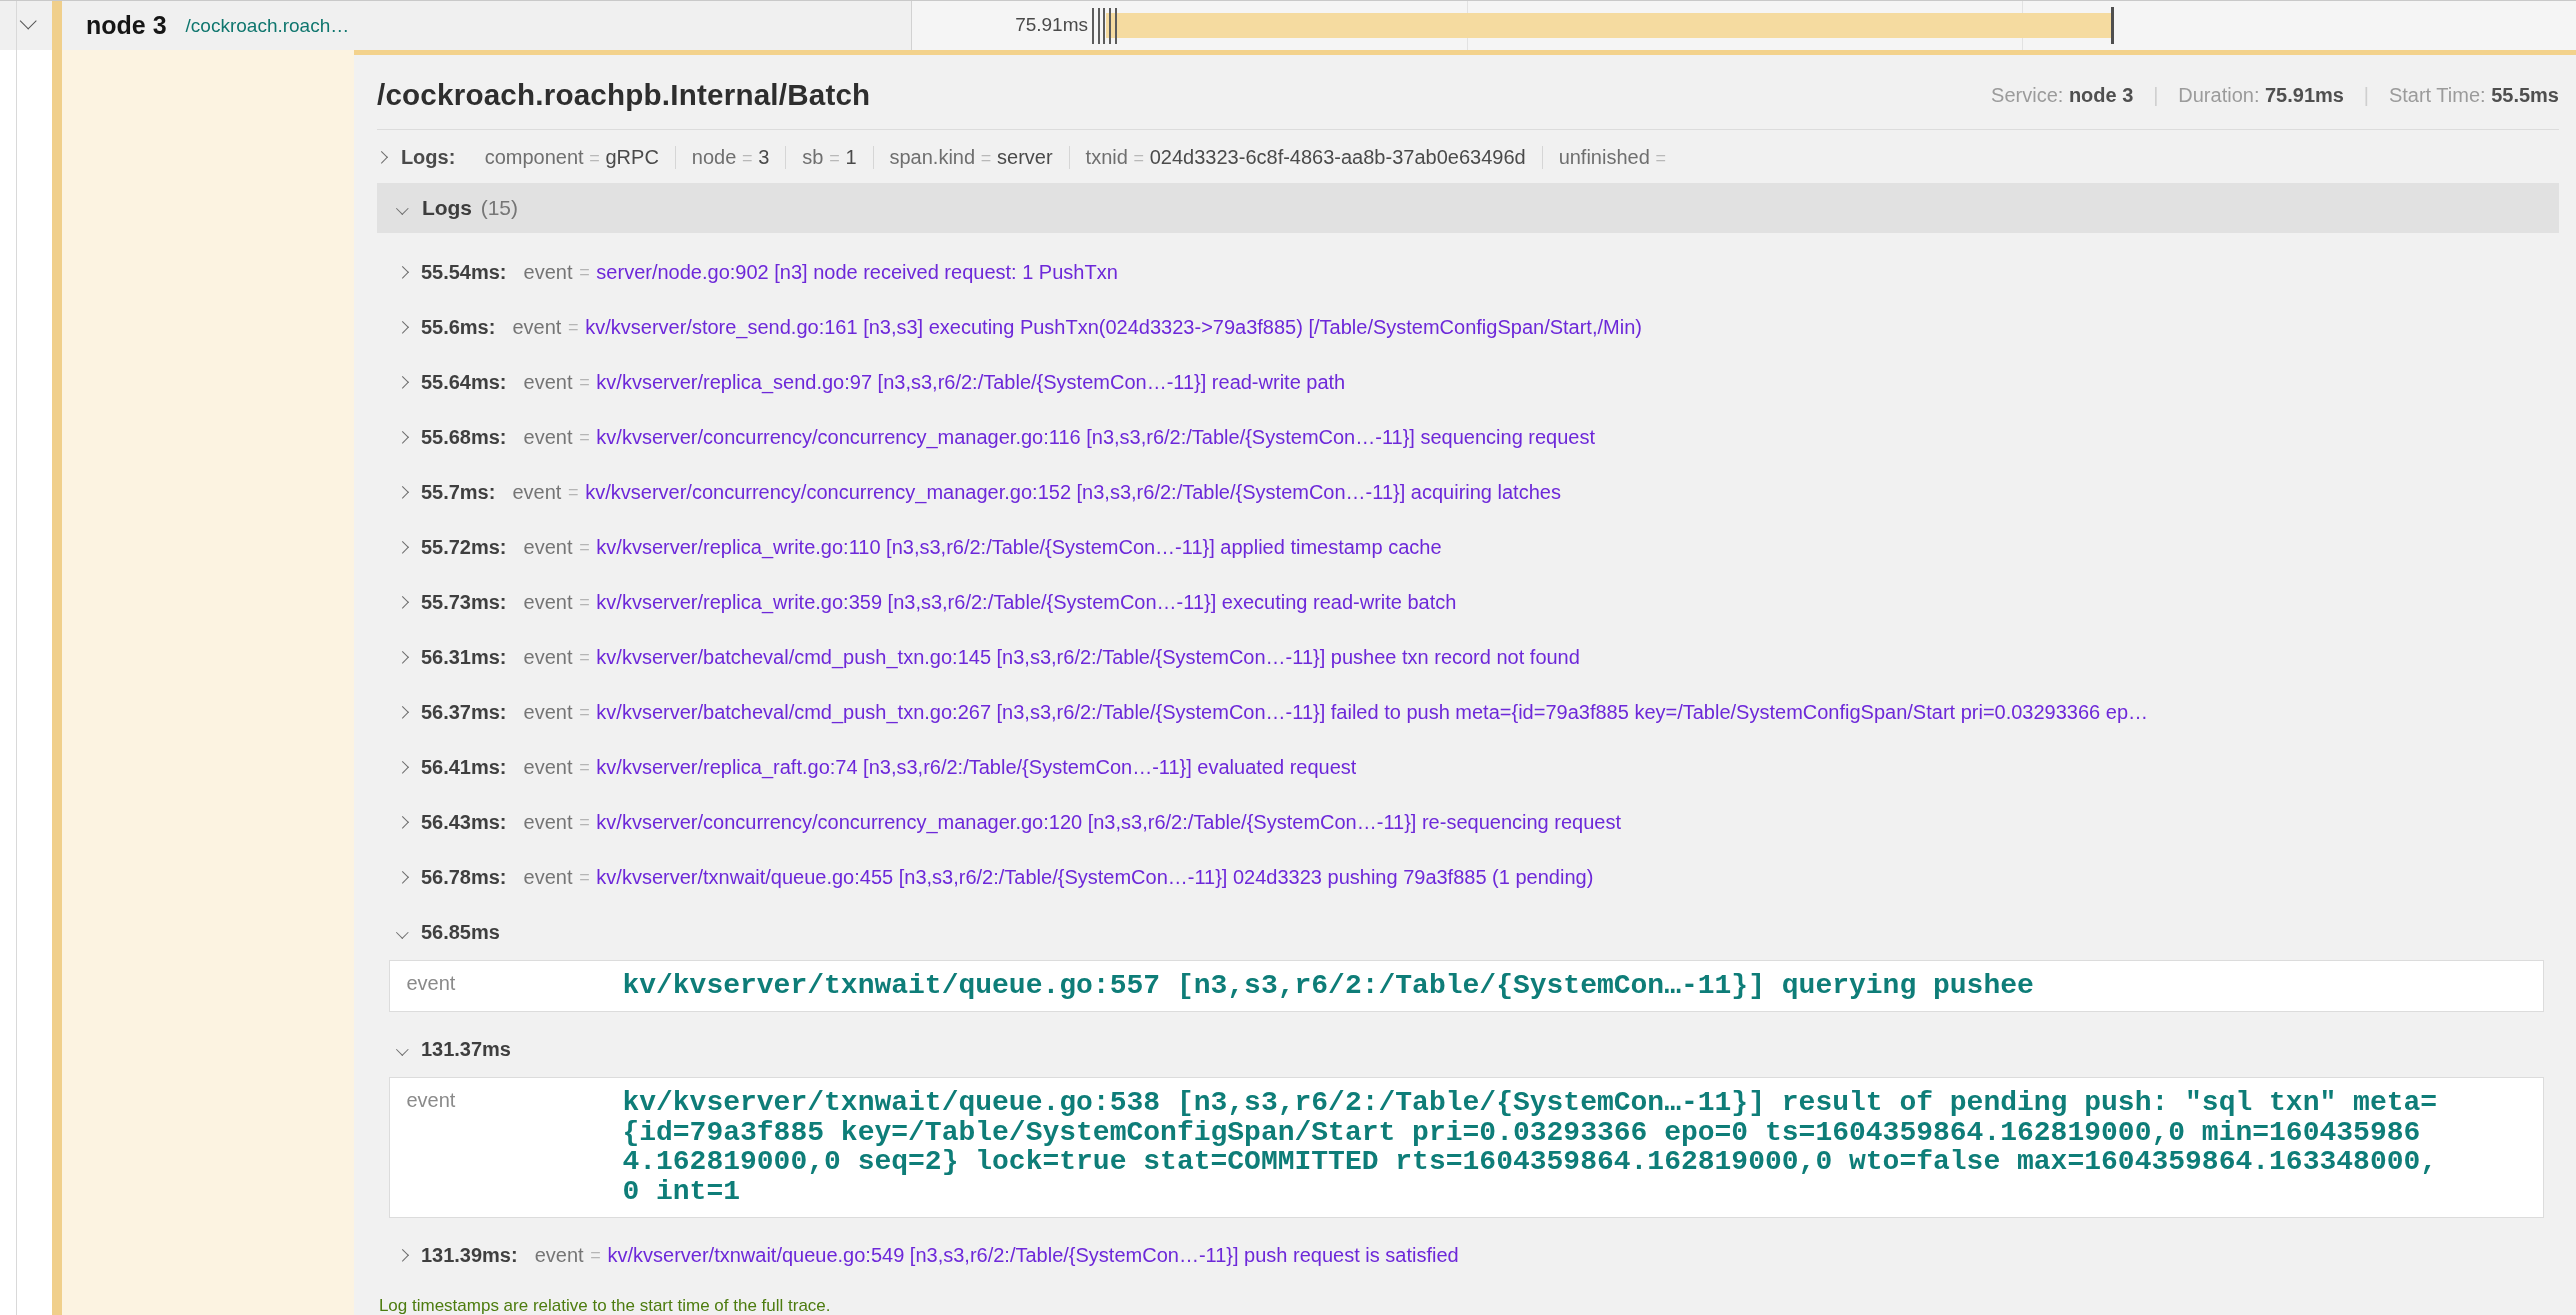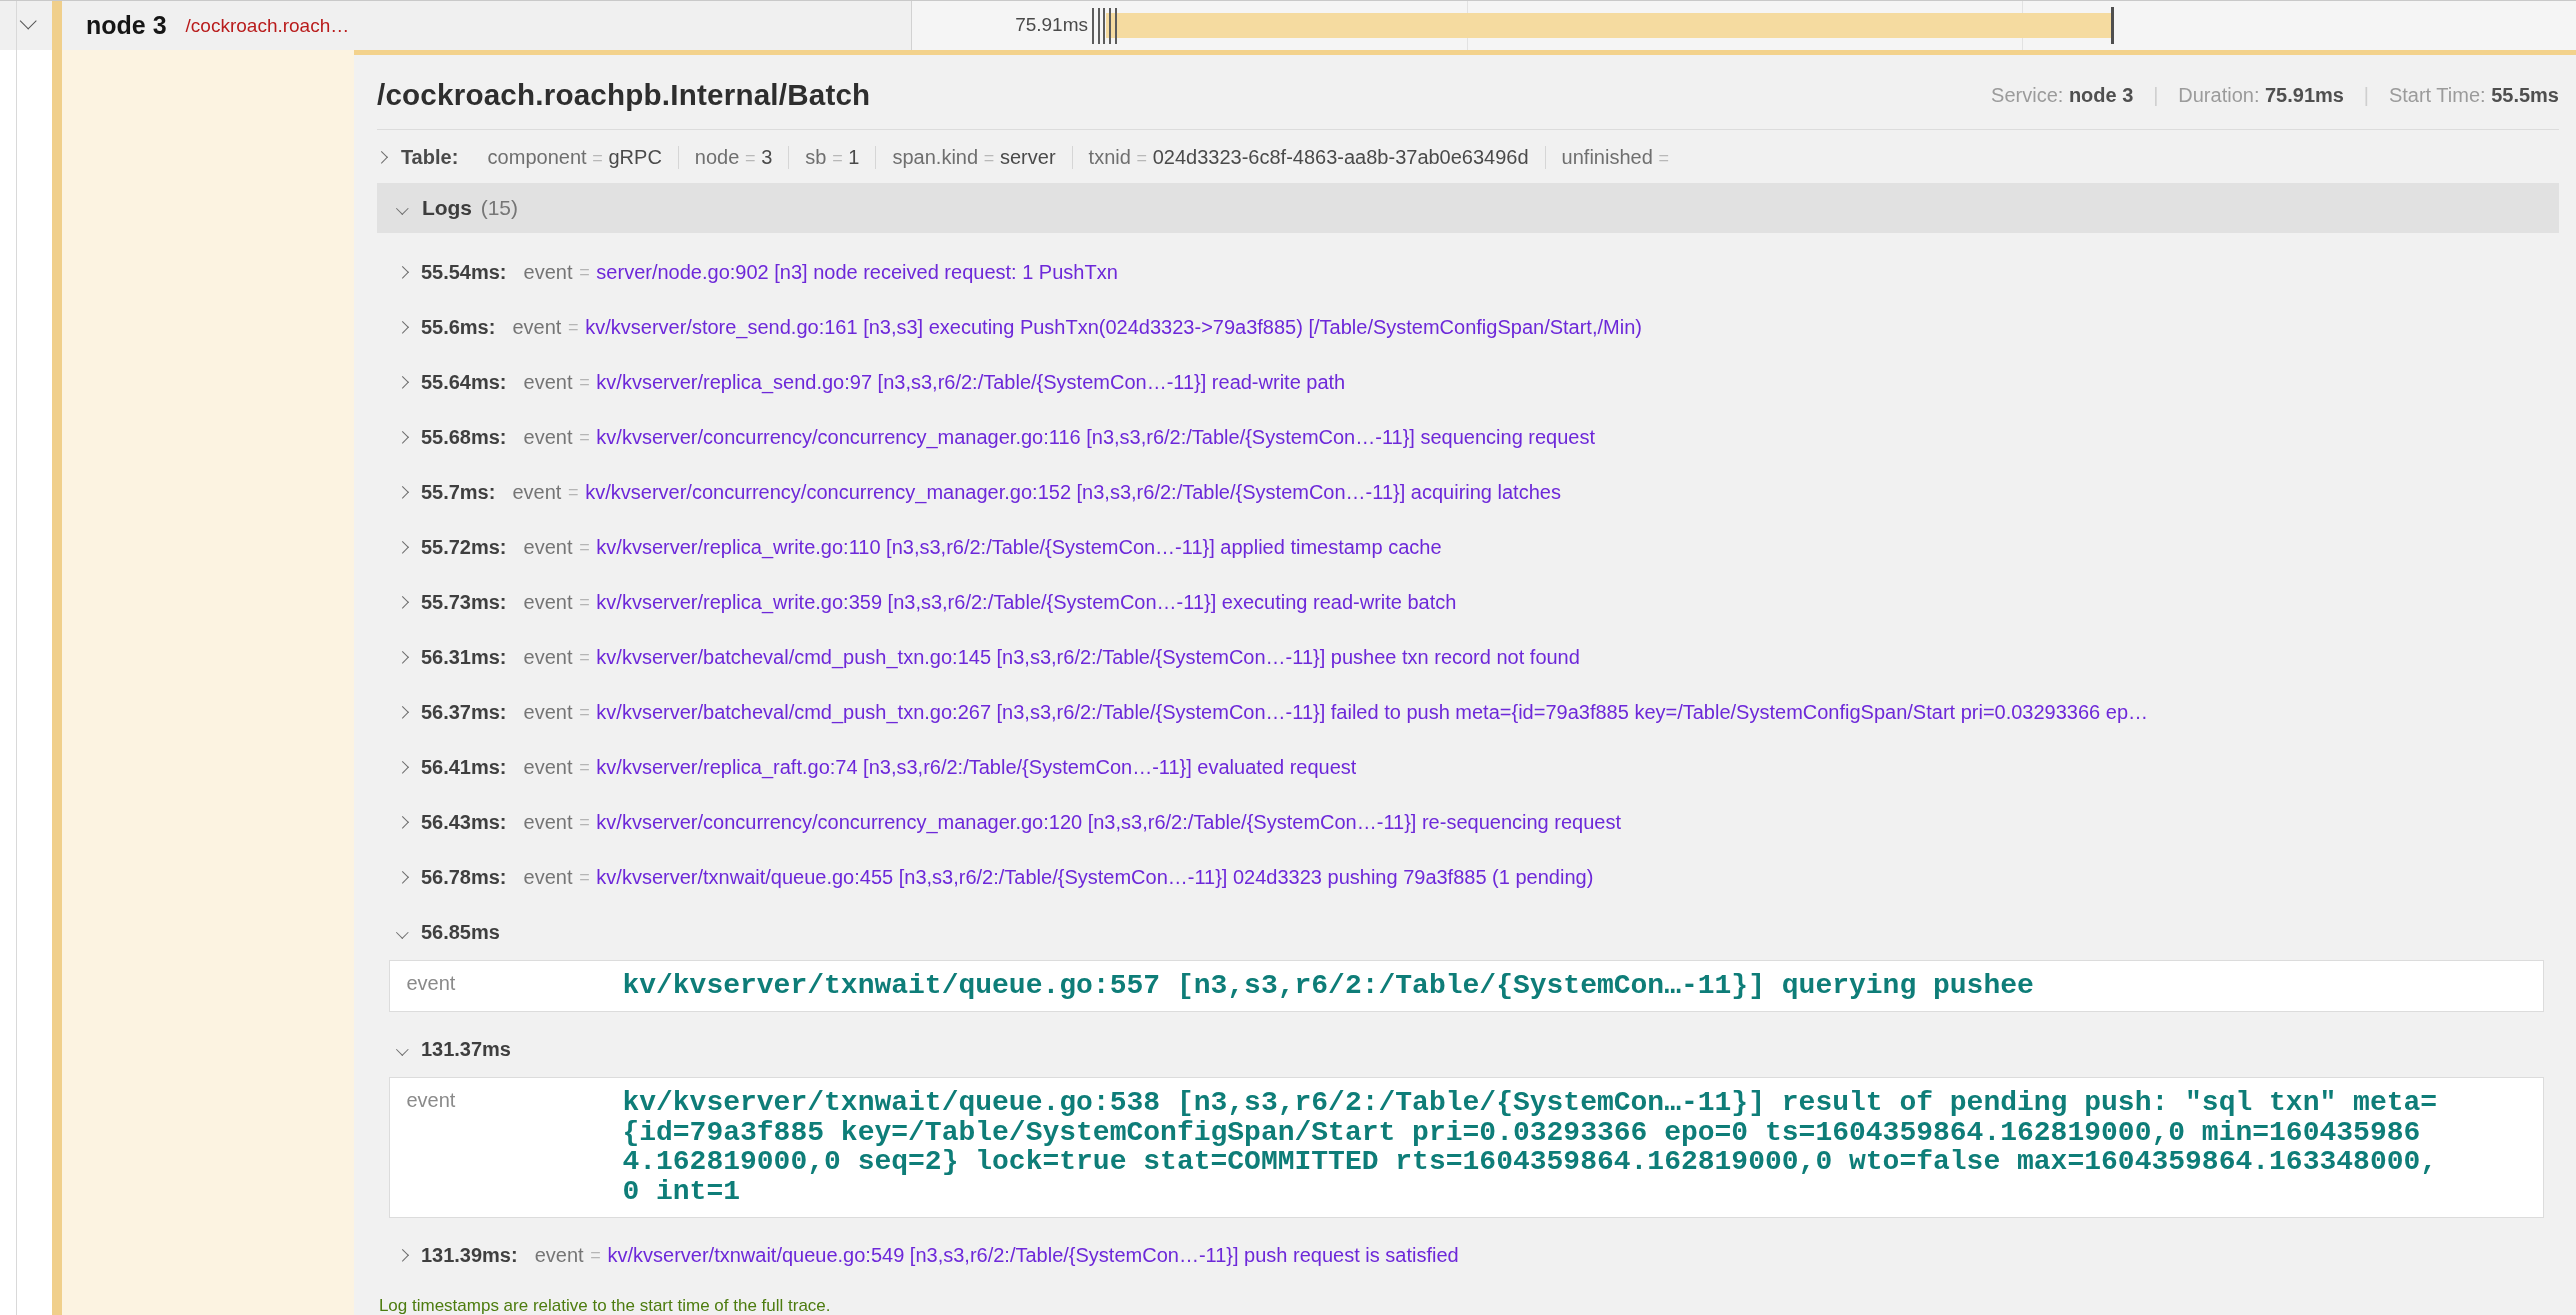--- a/index.html
+++ b/index.html
@@ -14,21 +14,21 @@
   .rail-stripe { position:absolute; left:52px; top:0; width:9.5px; height:1316px; background:#f0cf8b; z-index:6; }
   .left-white  { position:absolute; left:0; top:49px; width:52px; height:1267px; background:#ffffff; }
   .cream-col   { position:absolute; left:62px; top:49px; width:292px; height:1267px; background:#fcf3e1; }
 
   
   .topbar      { position:absolute; left:0; top:0; width:2576px; height:49px; }
   .tb-gutter   { position:absolute; left:0; top:0; width:52px; height:49px; background:#f0f0f0; }
   .tb-namecol  { position:absolute; left:52px; top:0; width:860px; height:49px; background:#f0f0f0;
                  border-right:1px solid #d2d2d2; display:flex; align-items:center; padding-left:34px; }
   .tb-name     { font-size:25px; font-weight:bold; color:#161616; }
-  .tb-op       { font-size:19px; color:#b91c1c; margin-left:19px; }
+  .tb-op       { font-size:19px; color:#0f766e; margin-left:19px; }
   .tb-timeline { position:absolute; left:912px; top:0; width:1664px; height:49px; background:#f5f5f5; }
   .gridline    { position:absolute; top:0; width:1px; height:49px; background:#e2e2e2; }
   .tb-duration { position:absolute; left:57px; top:13.3px; width:119px; text-align:right; font-size:19px; color:#4a4a4a; }
   .tickset     { position:absolute; left:180px; top:6.7px; height:36px; display:flex; }
   .tick        { width:1.9px; height:36px; background:#5c5c5c; margin-right:3.8px; }
   .span-bar    { position:absolute; left:194px; top:12.4px; width:1006px; height:25px; background:#f5dba0; }
   .end-line    { position:absolute; left:1199px; top:5.7px; width:2.9px; height:37px; background:#4f4f4f; }
 
   
   .panel { position:absolute; left:354px; top:49px; width:2222px; height:1267px; background:#f1f1f1;
@@ -122,21 +122,21 @@
       <span class="sep">|</span>
       <span class="k">Start Time:</span>
       <span class="v">55.5ms</span>
     </div>
   </div>
 
   <hr class="rule">
 
   <div class="tagsrow">
     <span class="chev right"></span>
-    <span class="label">Table:</span>
+    <span class="label">Logs:</span>
     <span style="display:flex;align-items:center;">
         <span class="tagitem"><span class="key">component</span><span class="eq">=</span><span class="val">gRPC</span></span>
         <span class="tagitem"><span class="key">node</span><span class="eq">=</span><span class="val">3</span></span>
         <span class="tagitem"><span class="key">sb</span><span class="eq">=</span><span class="val">1</span></span>
         <span class="tagitem"><span class="key">span.kind</span><span class="eq">=</span><span class="val">server</span></span>
         <span class="tagitem"><span class="key">txnid</span><span class="eq">=</span><span class="val">024d3323-6c8f-4863-aa8b-37ab0e63496d</span></span>
         <span class="tagitem"><span class="key">unfinished</span><span class="eq">=</span><span class="val"></span></span>
       </span>
   </div>
 

